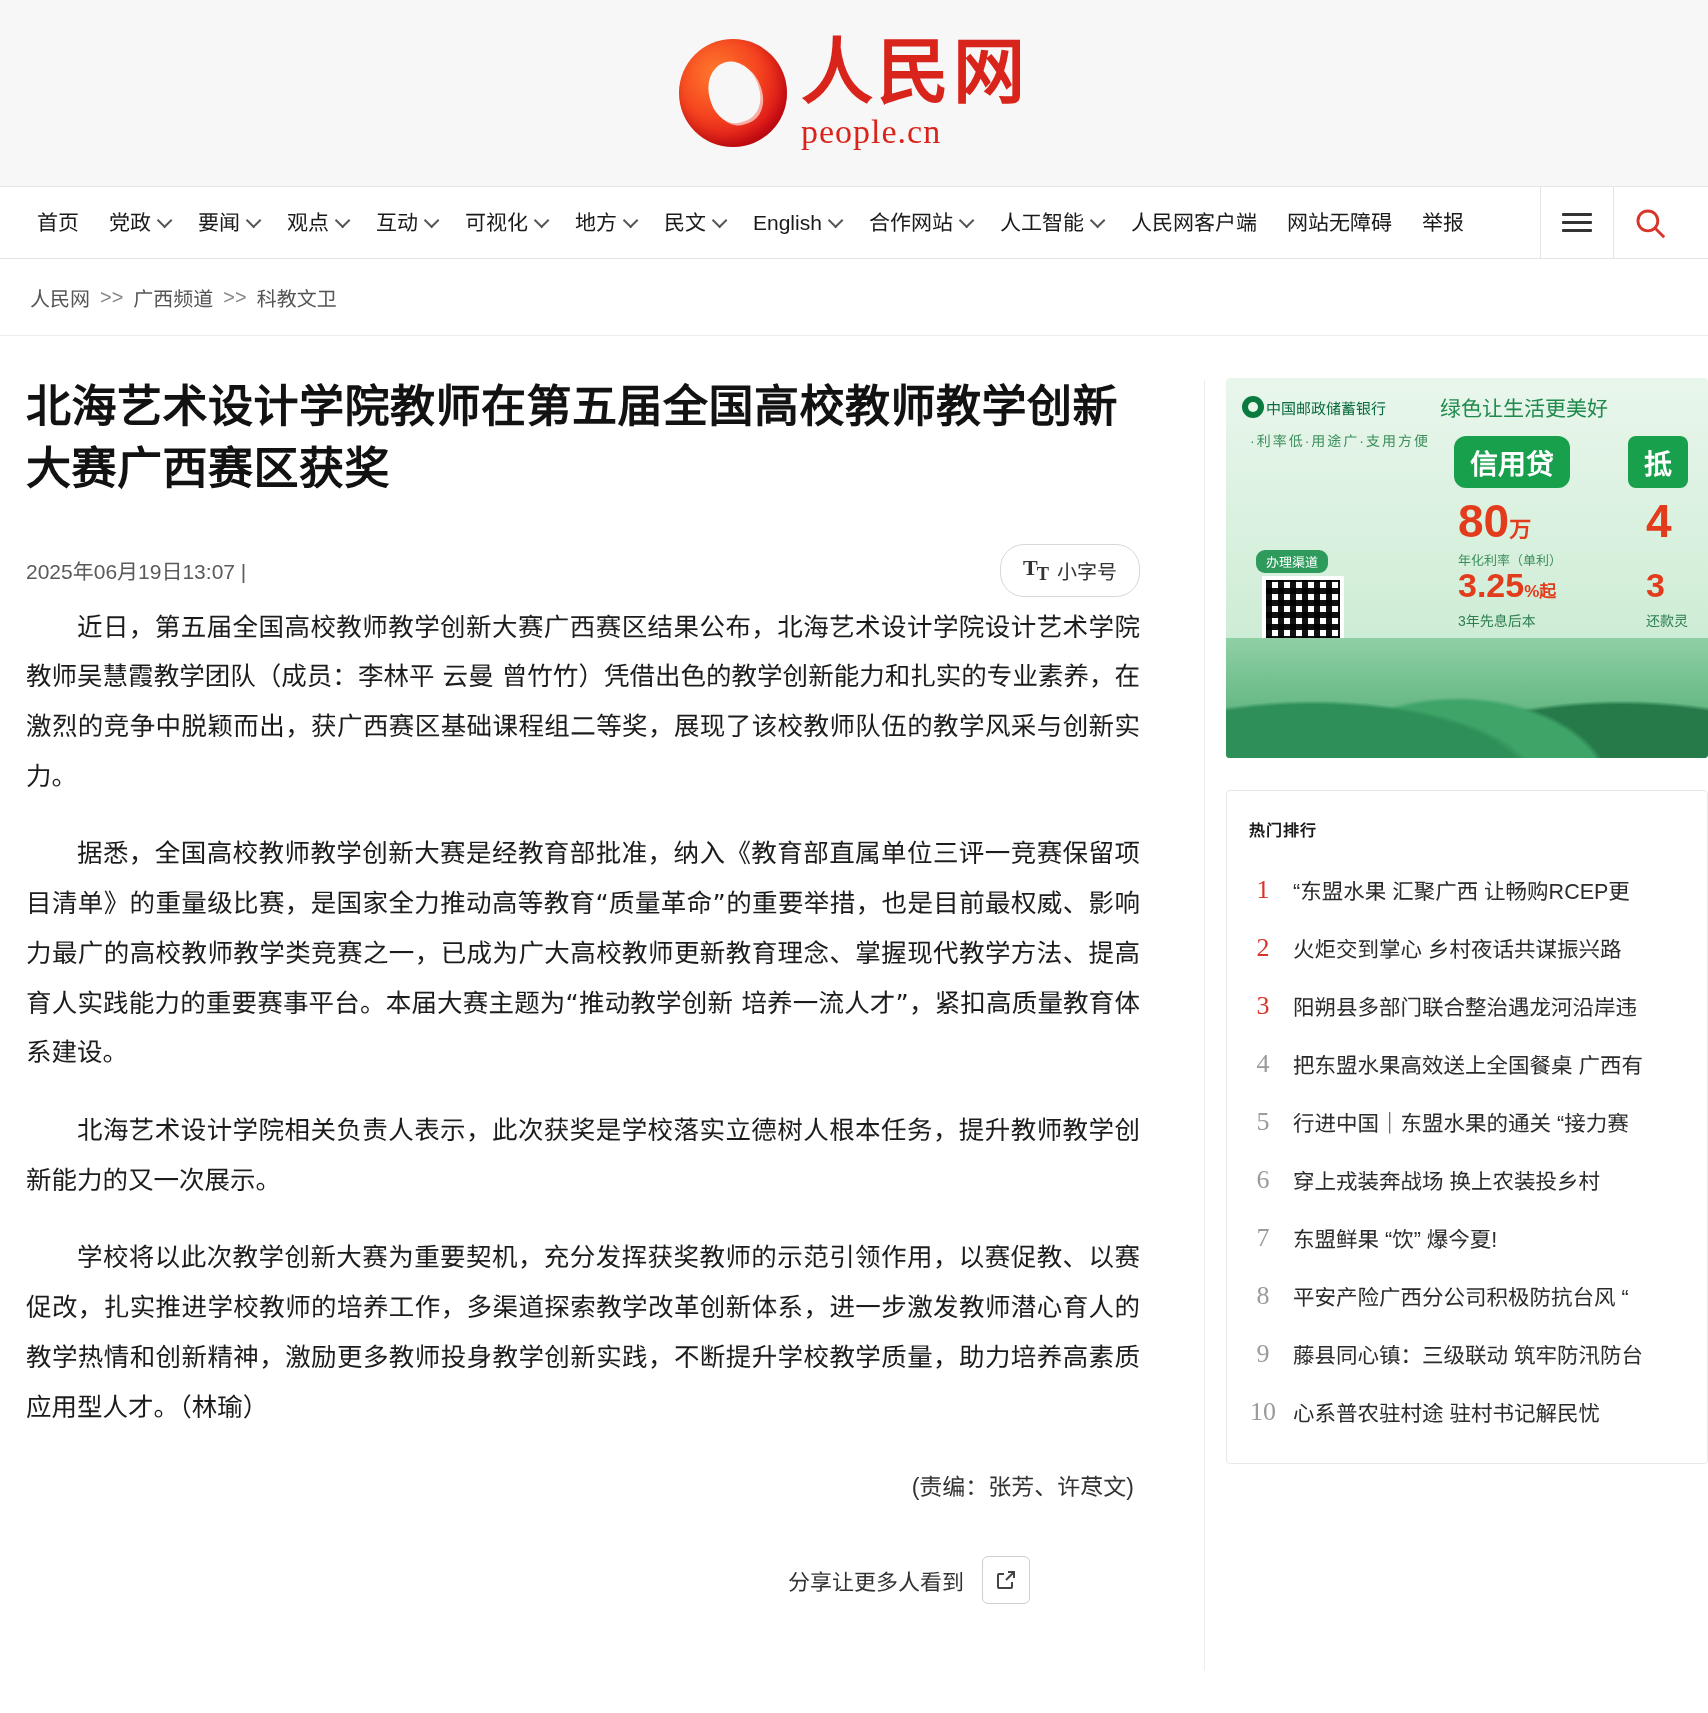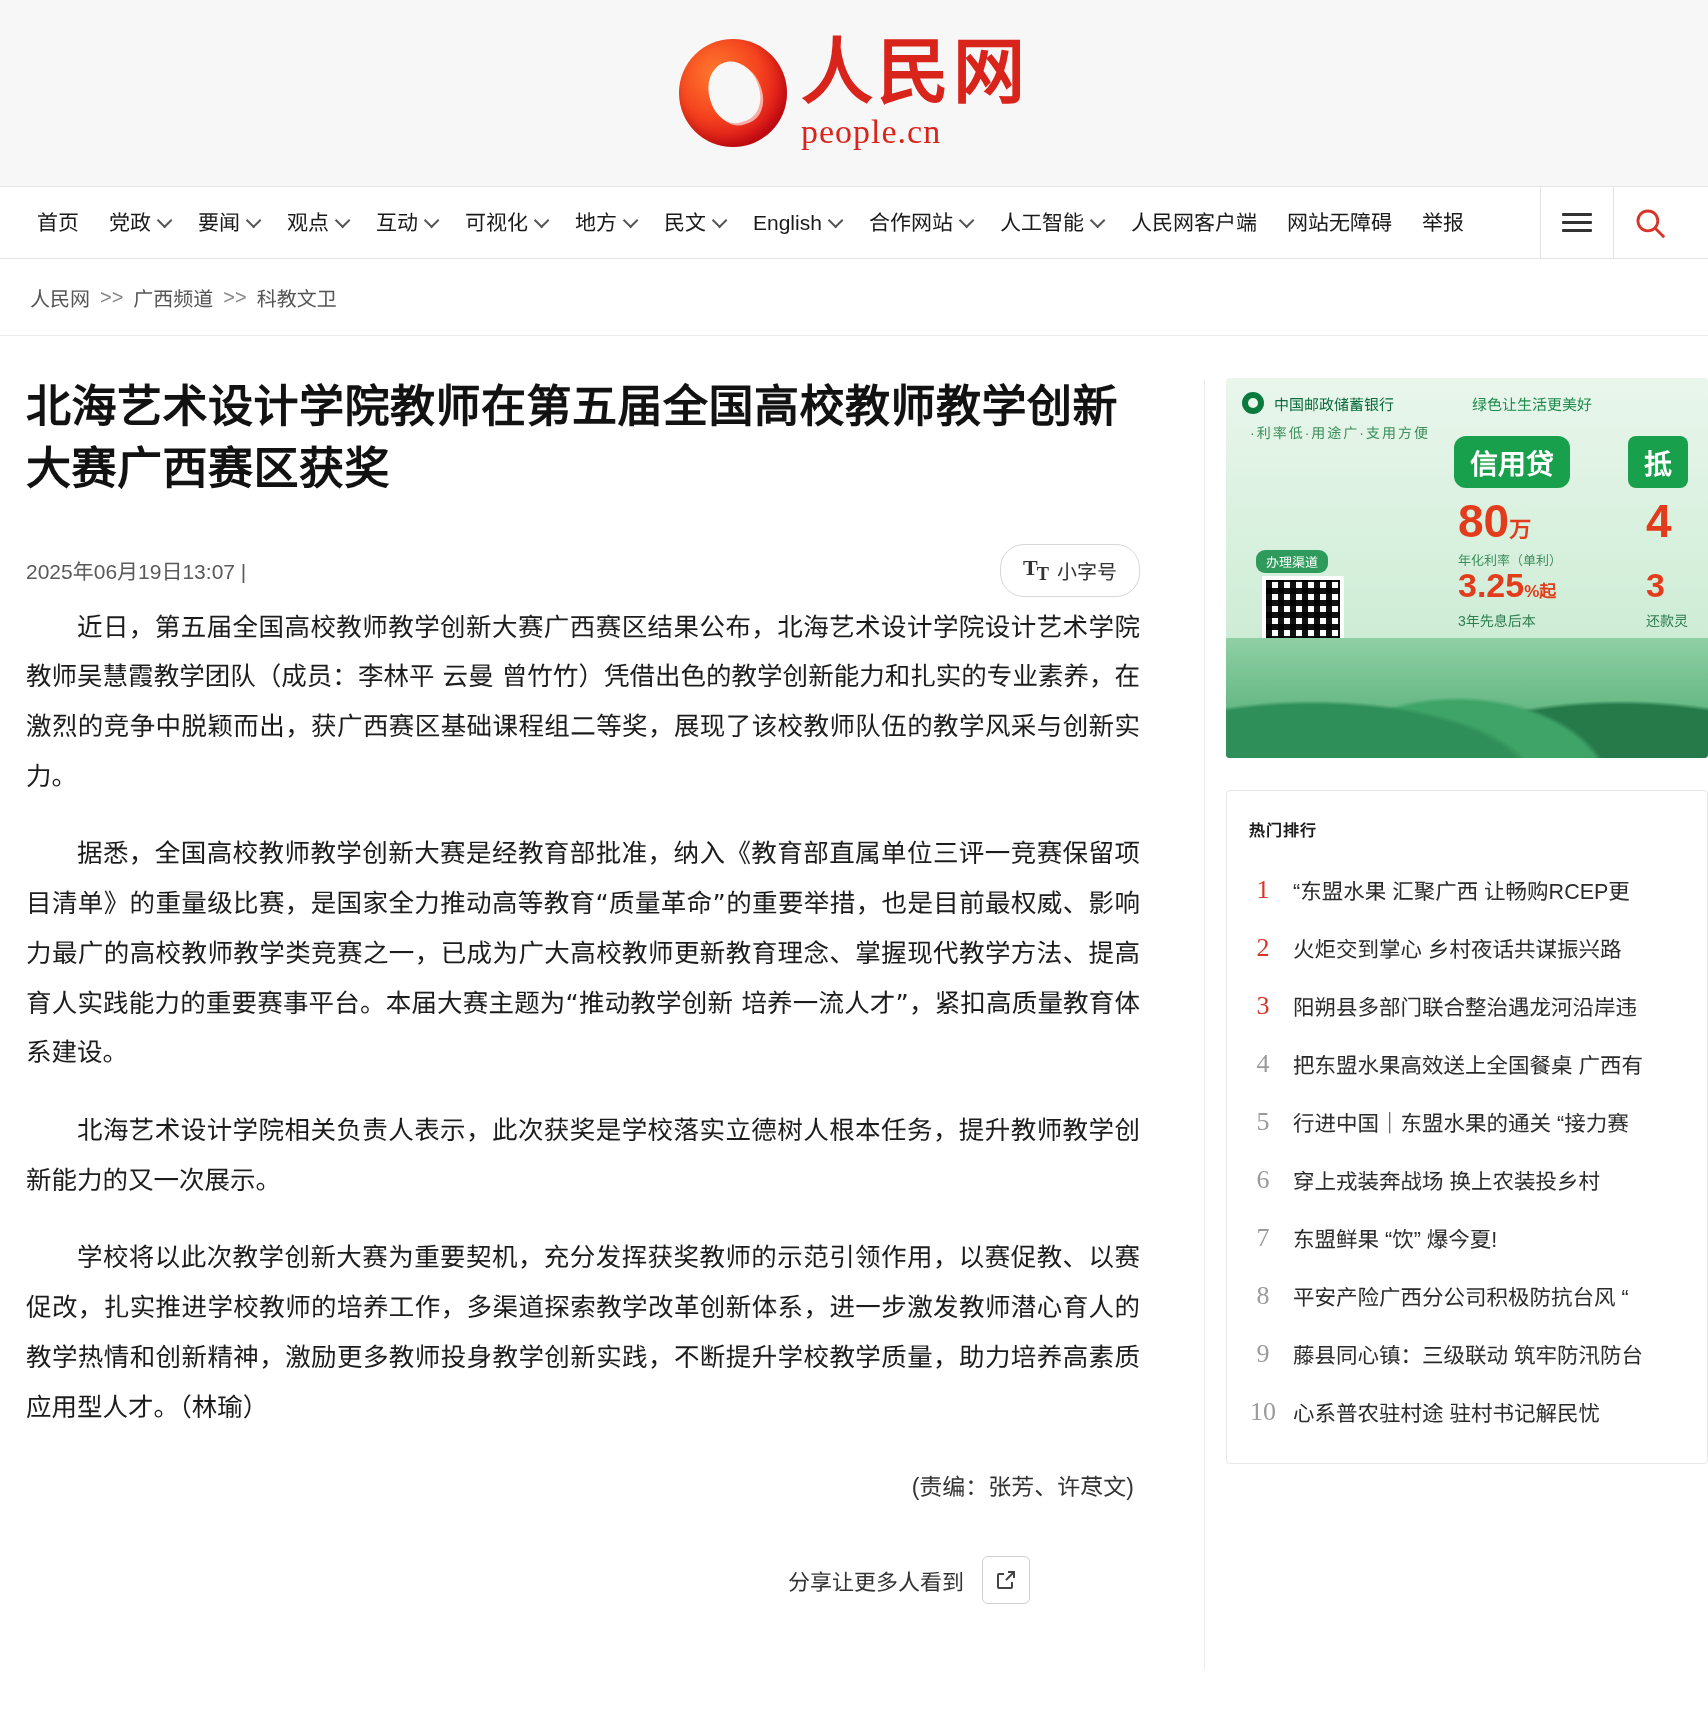--- a/index.html
+++ b/index.html
@@ -245,41 +245,41 @@
     width: 482px;
     height: 380px;
     border-radius: 4px;
     overflow: hidden;
     position: relative;
     background: linear-gradient(180deg, #e9f6ec 0%, #d7f0dd 46%, #bfe6cb 100%);
   }
   .ad-topbar {
     display: flex;
     align-items: center;
-    gap: 10px;
+    gap: 2px;
     padding: 14px 16px 0 16px;
     font-size: 15px;
     color: #0a6b3d;
   }
   .ad-bank-logo {
     width: 22px; height: 22px;
     border-radius: 50%;
     background: #0a7a3f;
     position: relative;
   }
   .ad-bank-logo::after{
     content:"";
     position:absolute; left:6px; top:6px;
     width:10px;height:10px;border-radius:50%;
     background:#e9f6ec;
   }
   .ad-slogan {
-    margin-left: 68px;
+    margin-left: 52px;
     color: #1f8a4c;
-    font-size: 15px;
+    font-size: 21px;
     font-family: Liberation Serif, serif;
   }
   .ad-title {
     margin: 16px 0 0 20px;
     font-size: 56px;
     font-weight: bold;
     color: #1b7b3c;
     letter-spacing: 2px;
     text-shadow: 0 2px 0 rgba(255,255,255,.7);
     font-family: "DejaVu Sans", "Liberation Sans", sans-serif;

